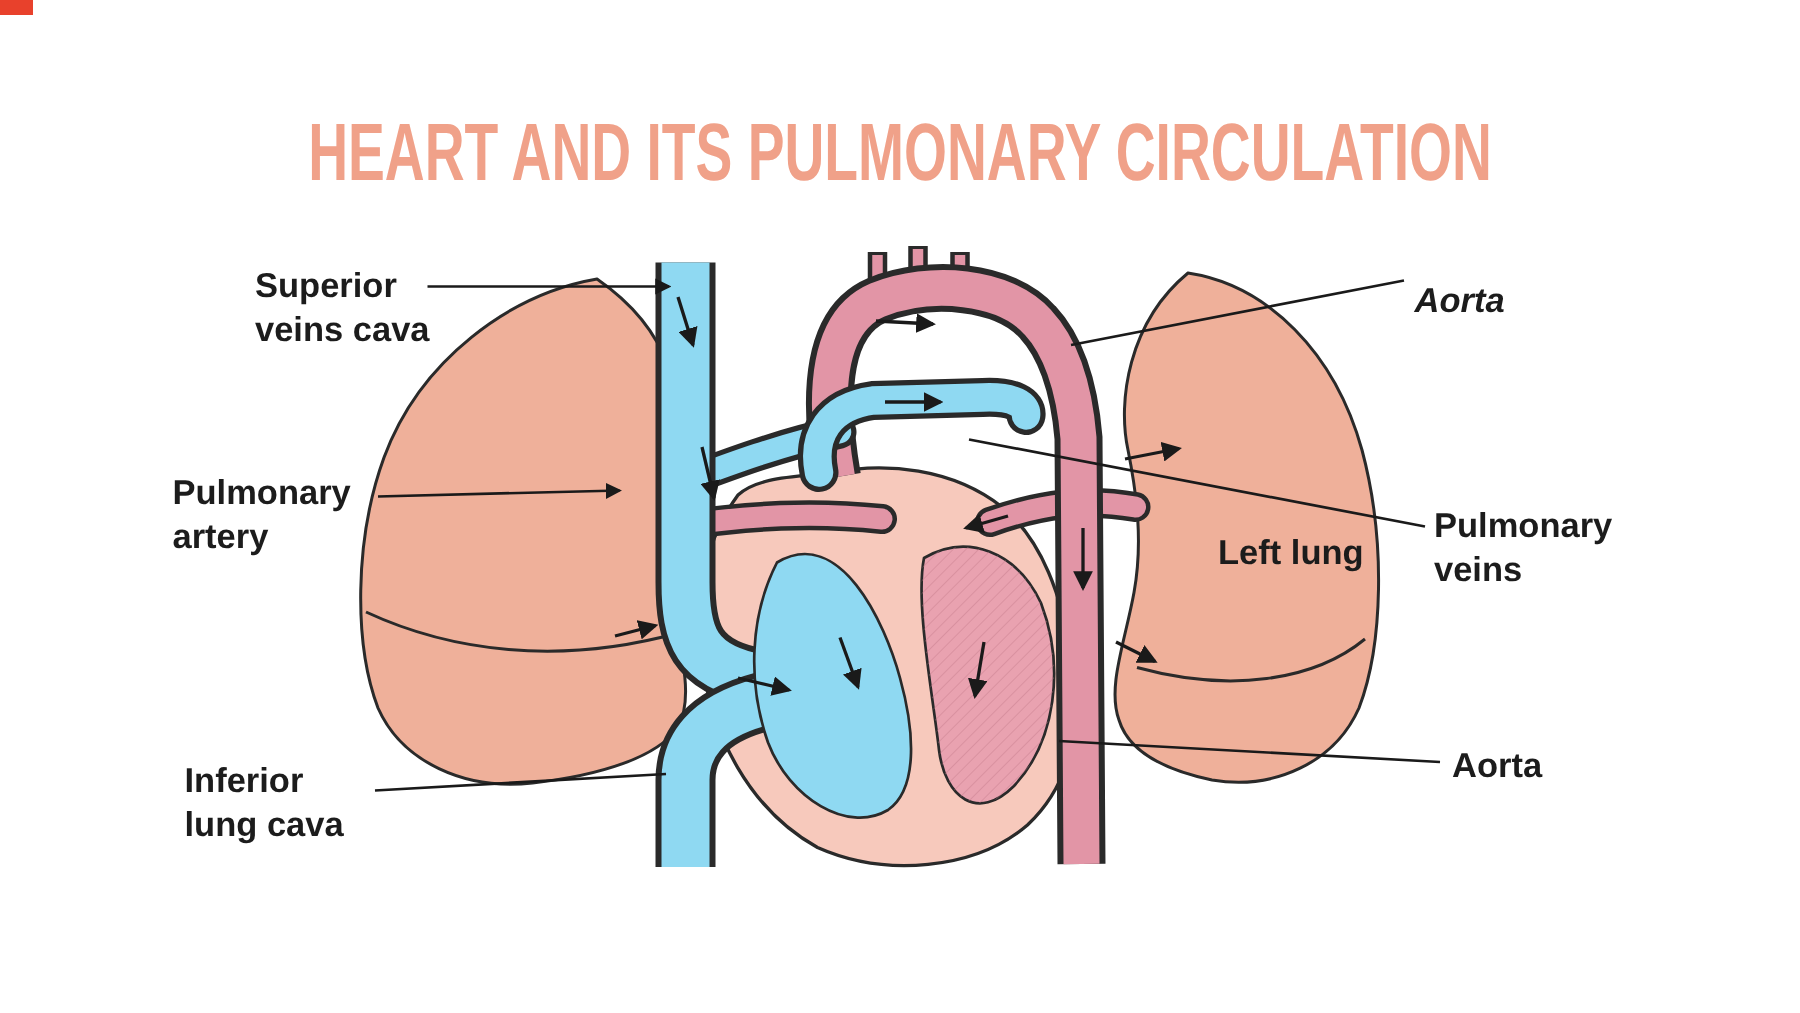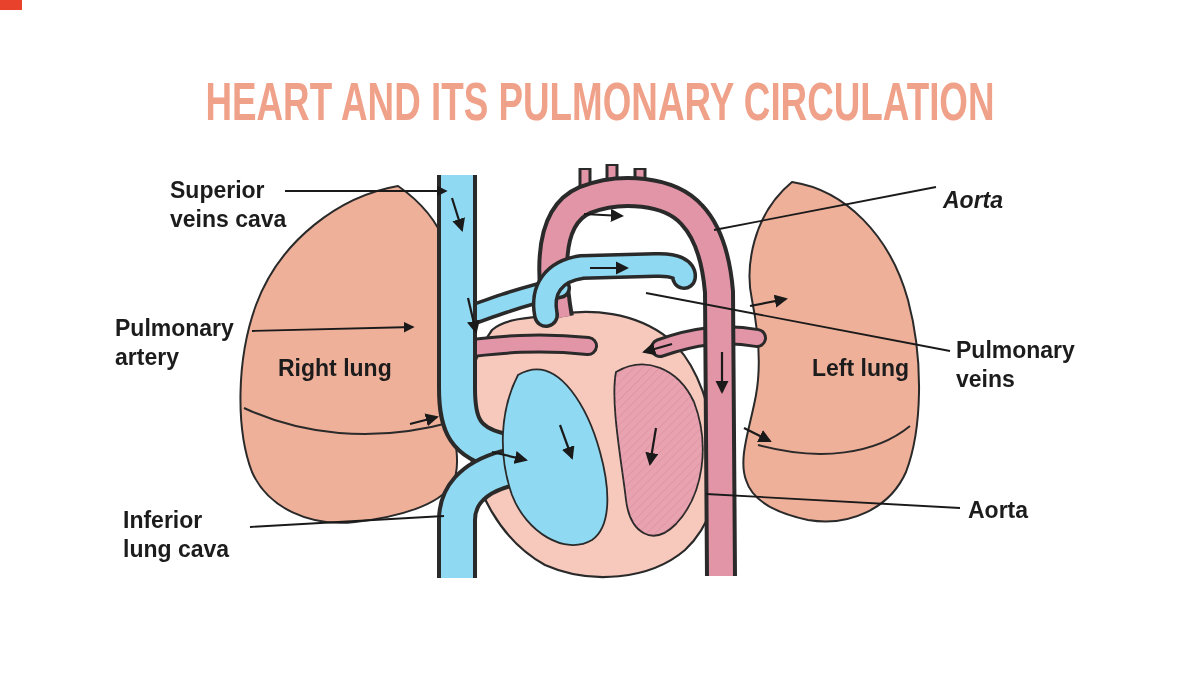--- a/index.html
+++ b/index.html
@@ -123,20 +123,19 @@
       <path d="M960,508 L706,494"></path>
     </g>
   </svg>
 
   <div class="lbl" style="left:170px;top:176px;">Superior
 veins cava</div>
   <div class="lbl" style="left:115px;top:314px;">Pulmonary
 artery</div>
   <div class="lbl" style="left:123px;top:506px;">Inferior
 lung cava</div>
-  <div class="lbl" style="left:278px;top:354px;">Right lung</div>
   <div class="lbl" style="left:812px;top:354px;">Left lung</div>
   <div class="lbl" style="left:943px;top:186px;font-style:italic;">Aorta</div>
   <div class="lbl" style="left:956px;top:336px;">Pulmonary
 veins</div>
   <div class="lbl" style="left:968px;top:496px;">Aorta</div>
 
 </div>
 
 </body></html>

